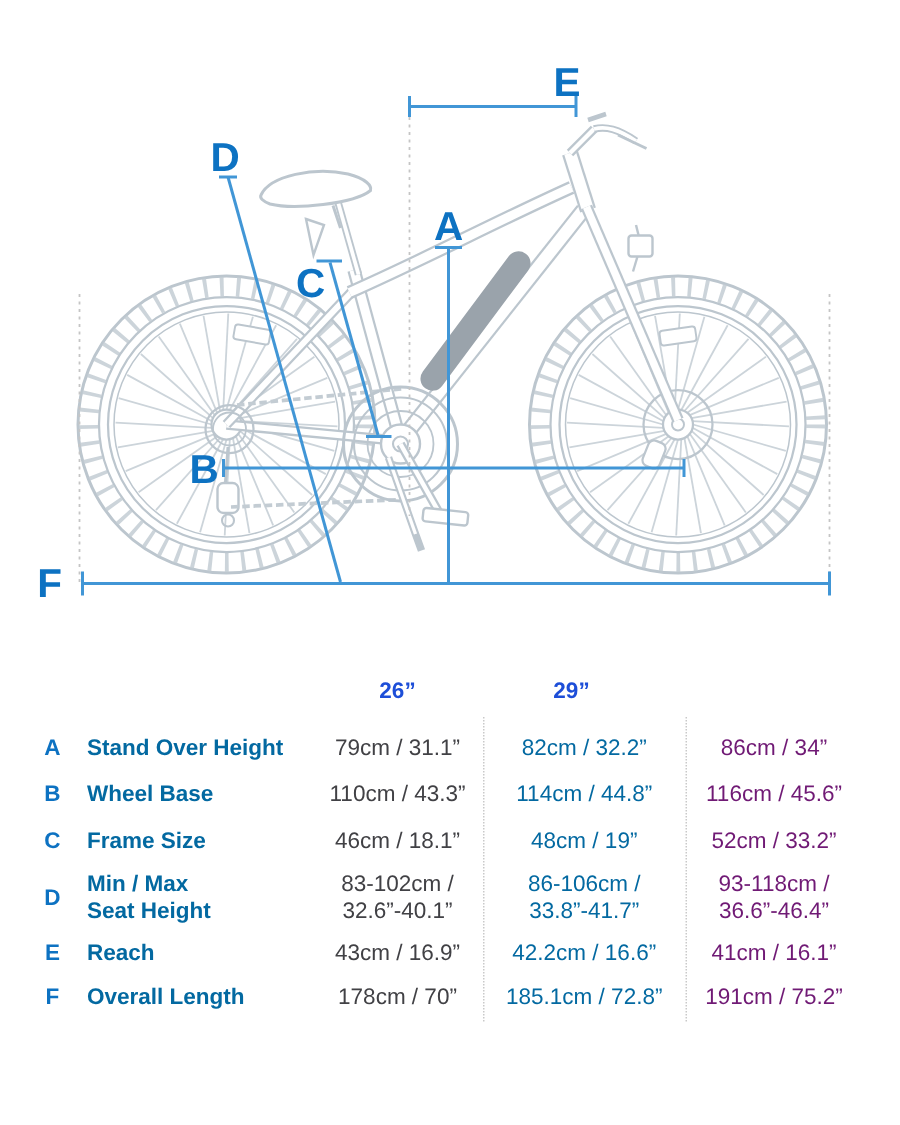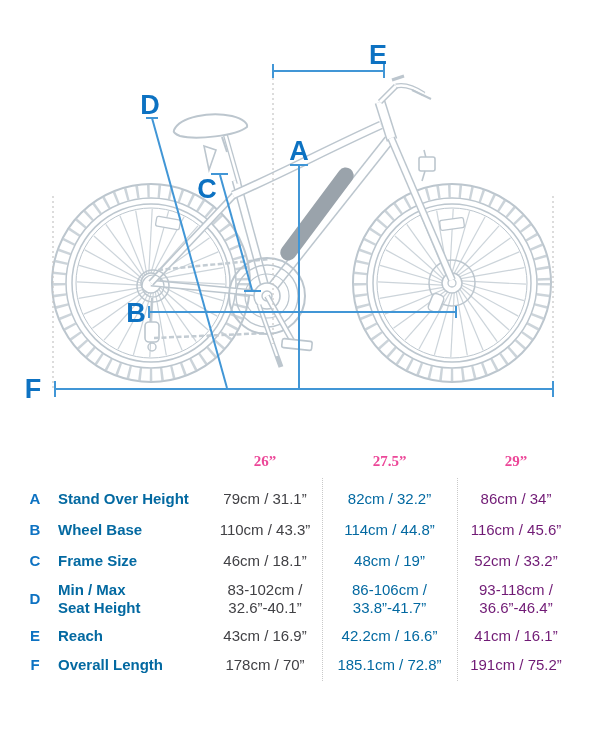--- a/index.html
+++ b/index.html
@@ -12,21 +12,21 @@
   .dim-letter { font-family:"Liberation Sans", sans-serif; font-weight:bold; font-size:27px; fill:#0d72c2; }
 
   .spec-table { position:absolute; top:440px; left:0; width:600px; height:310px; }
   .t-row { position:absolute; left:0; width:600px; display:flex; align-items:flex-start;
            padding:0 25px 0 20px; line-height:18px; font-size:15px; }
   .c-letter { width:30px; flex:0 0 30px; text-align:center; font-weight:bold; color:#0d72c2; }
   .c-label  { width:150px; flex:0 0 150px; margin-left:8px; font-weight:bold; color:#0369a1; white-space:pre-line; }
   .c-v1 { width:114px; flex:0 0 114px; text-align:center; color:#414145; white-space:pre-line; }
   .c-v2 { width:135px; flex:0 0 135px; text-align:center; color:#0369a1; white-space:pre-line; }
   .c-v3 { width:118px; flex:0 0 118px; text-align:center; color:#701a75; white-space:pre-line; }
-  .t-header .c-v1, .t-header .c-v2, .t-header .c-v3 { font-weight:bold; color:#ec4899;font-family:Liberation Serif, serif; }
+  .t-header .c-v1, .t-header .c-v2, .t-header .c-v3 { font-weight:bold; color:#1d4ed8; }
 
   .row-header { top:12px; }
   .row-a { top:50px; }
   .row-b { top:81px; }
   .row-c { top:112px; }
   .row-d { top:141px; height:36px; }
   .row-d .c-letter { align-self:center; }
   .row-e { top:187px; }
   .row-f { top:216px; }
 
@@ -240,21 +240,20 @@
   </div>
 
   <div class="spec-table">
     <div class="col-sep sep-1"></div>
     <div class="col-sep sep-2"></div>
 
     <div class="t-row t-header row-header">
       <div class="c-letter"></div>
       <div class="c-label"></div>
       <div class="c-v1">26”</div>
-      <div class="c-v2">27.5”</div>
       <div class="c-v3">29”</div>
     </div>
 
     <div class="t-row row-a">
       <div class="c-letter">A</div>
       <div class="c-label">Stand Over Height</div>
       <div class="c-v1">79cm / 31.1”</div>
       <div class="c-v2">82cm / 32.2”</div>
       <div class="c-v3">86cm / 34”</div>
     </div>

